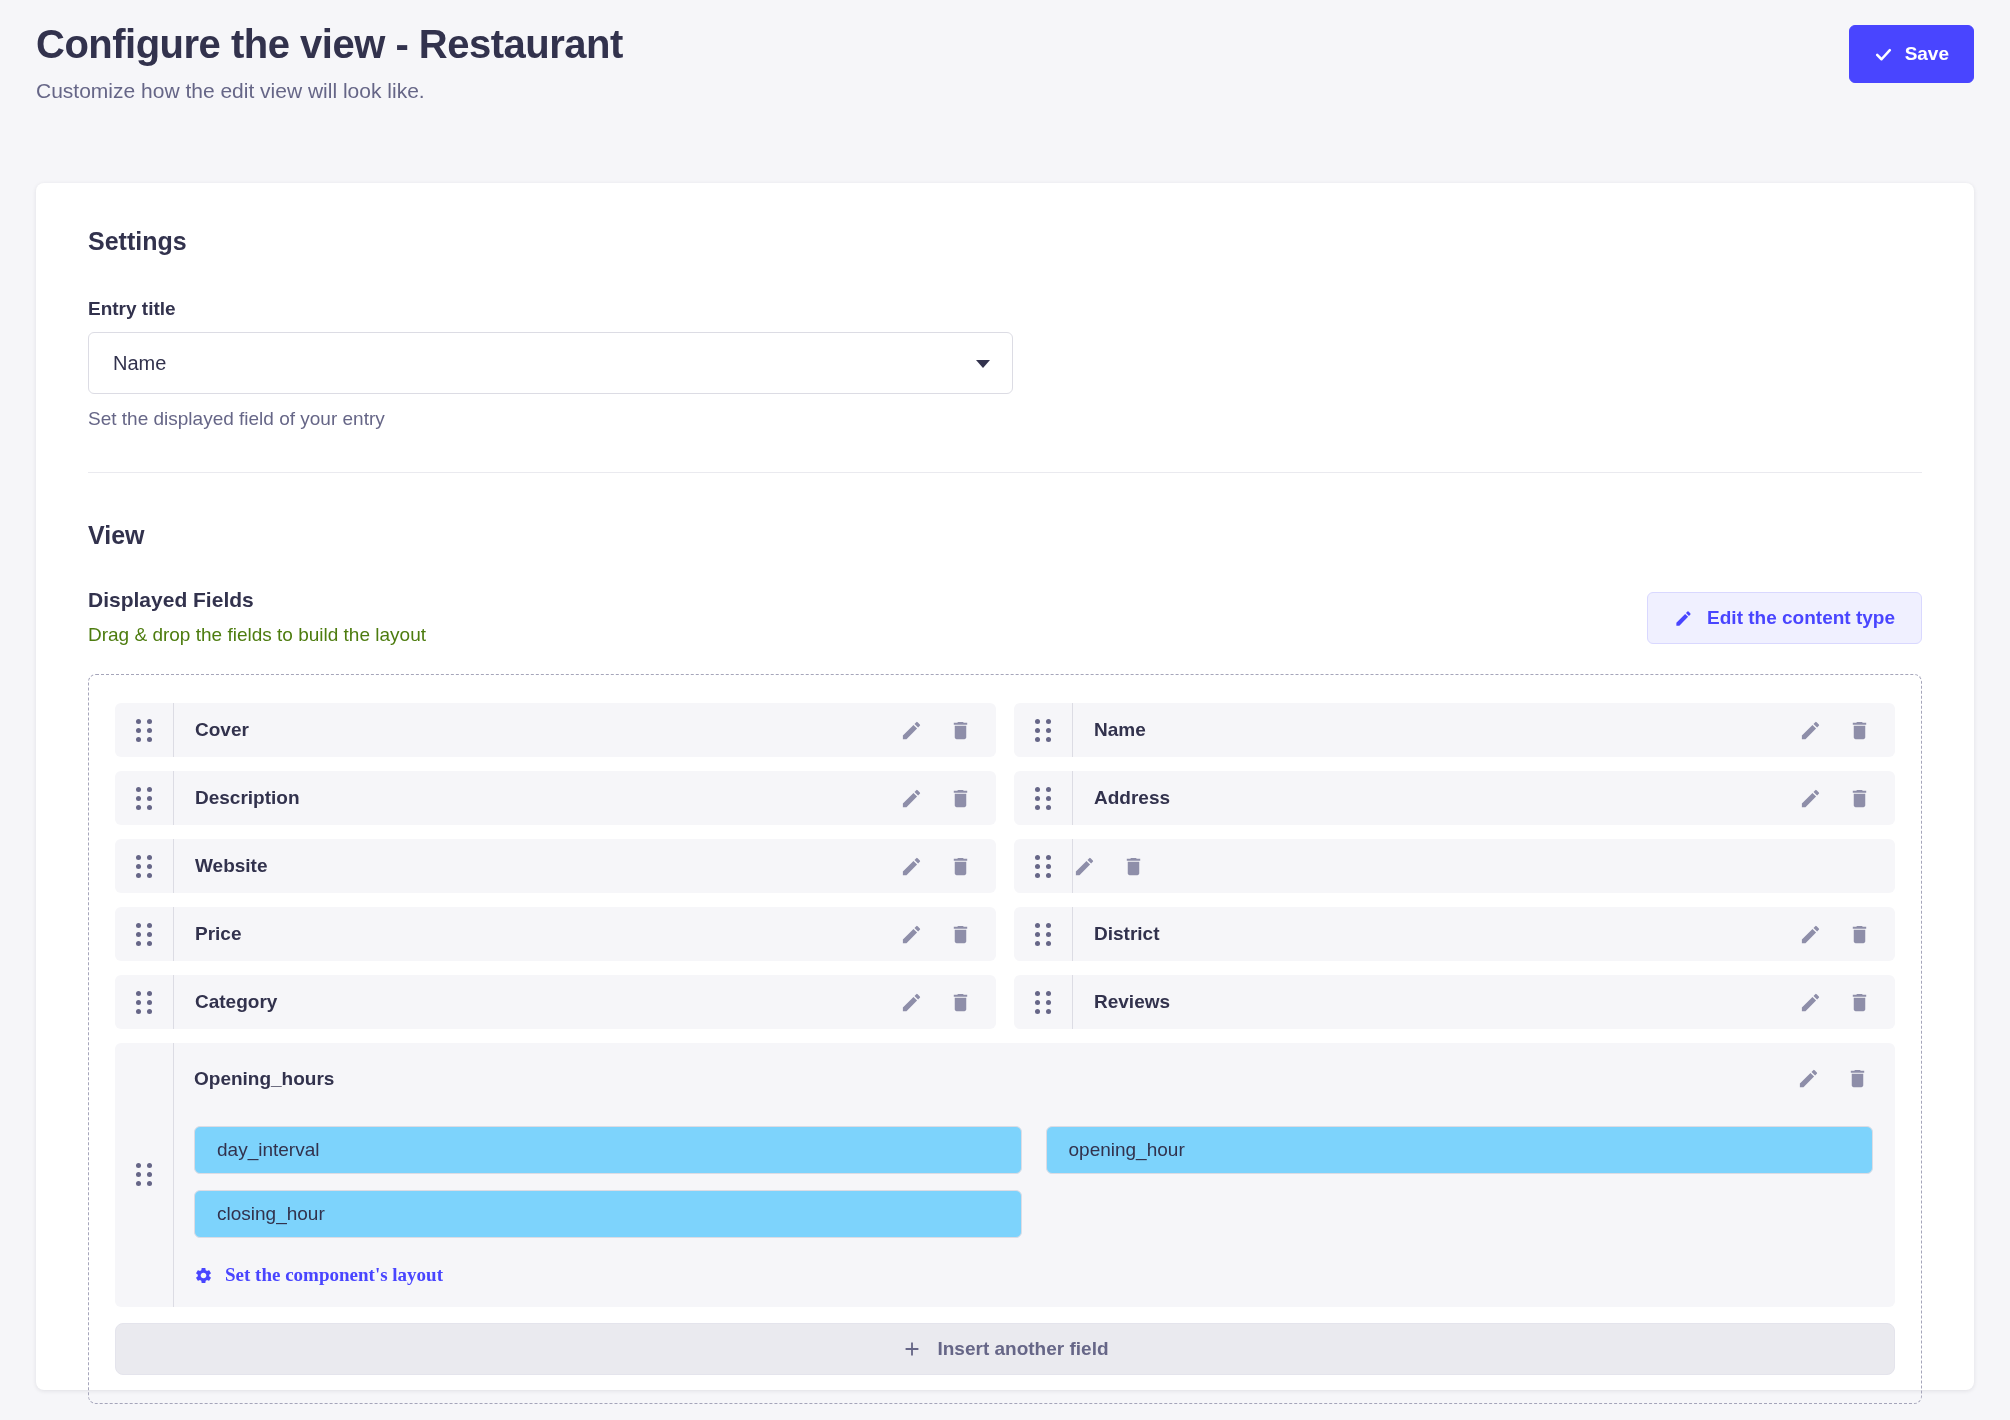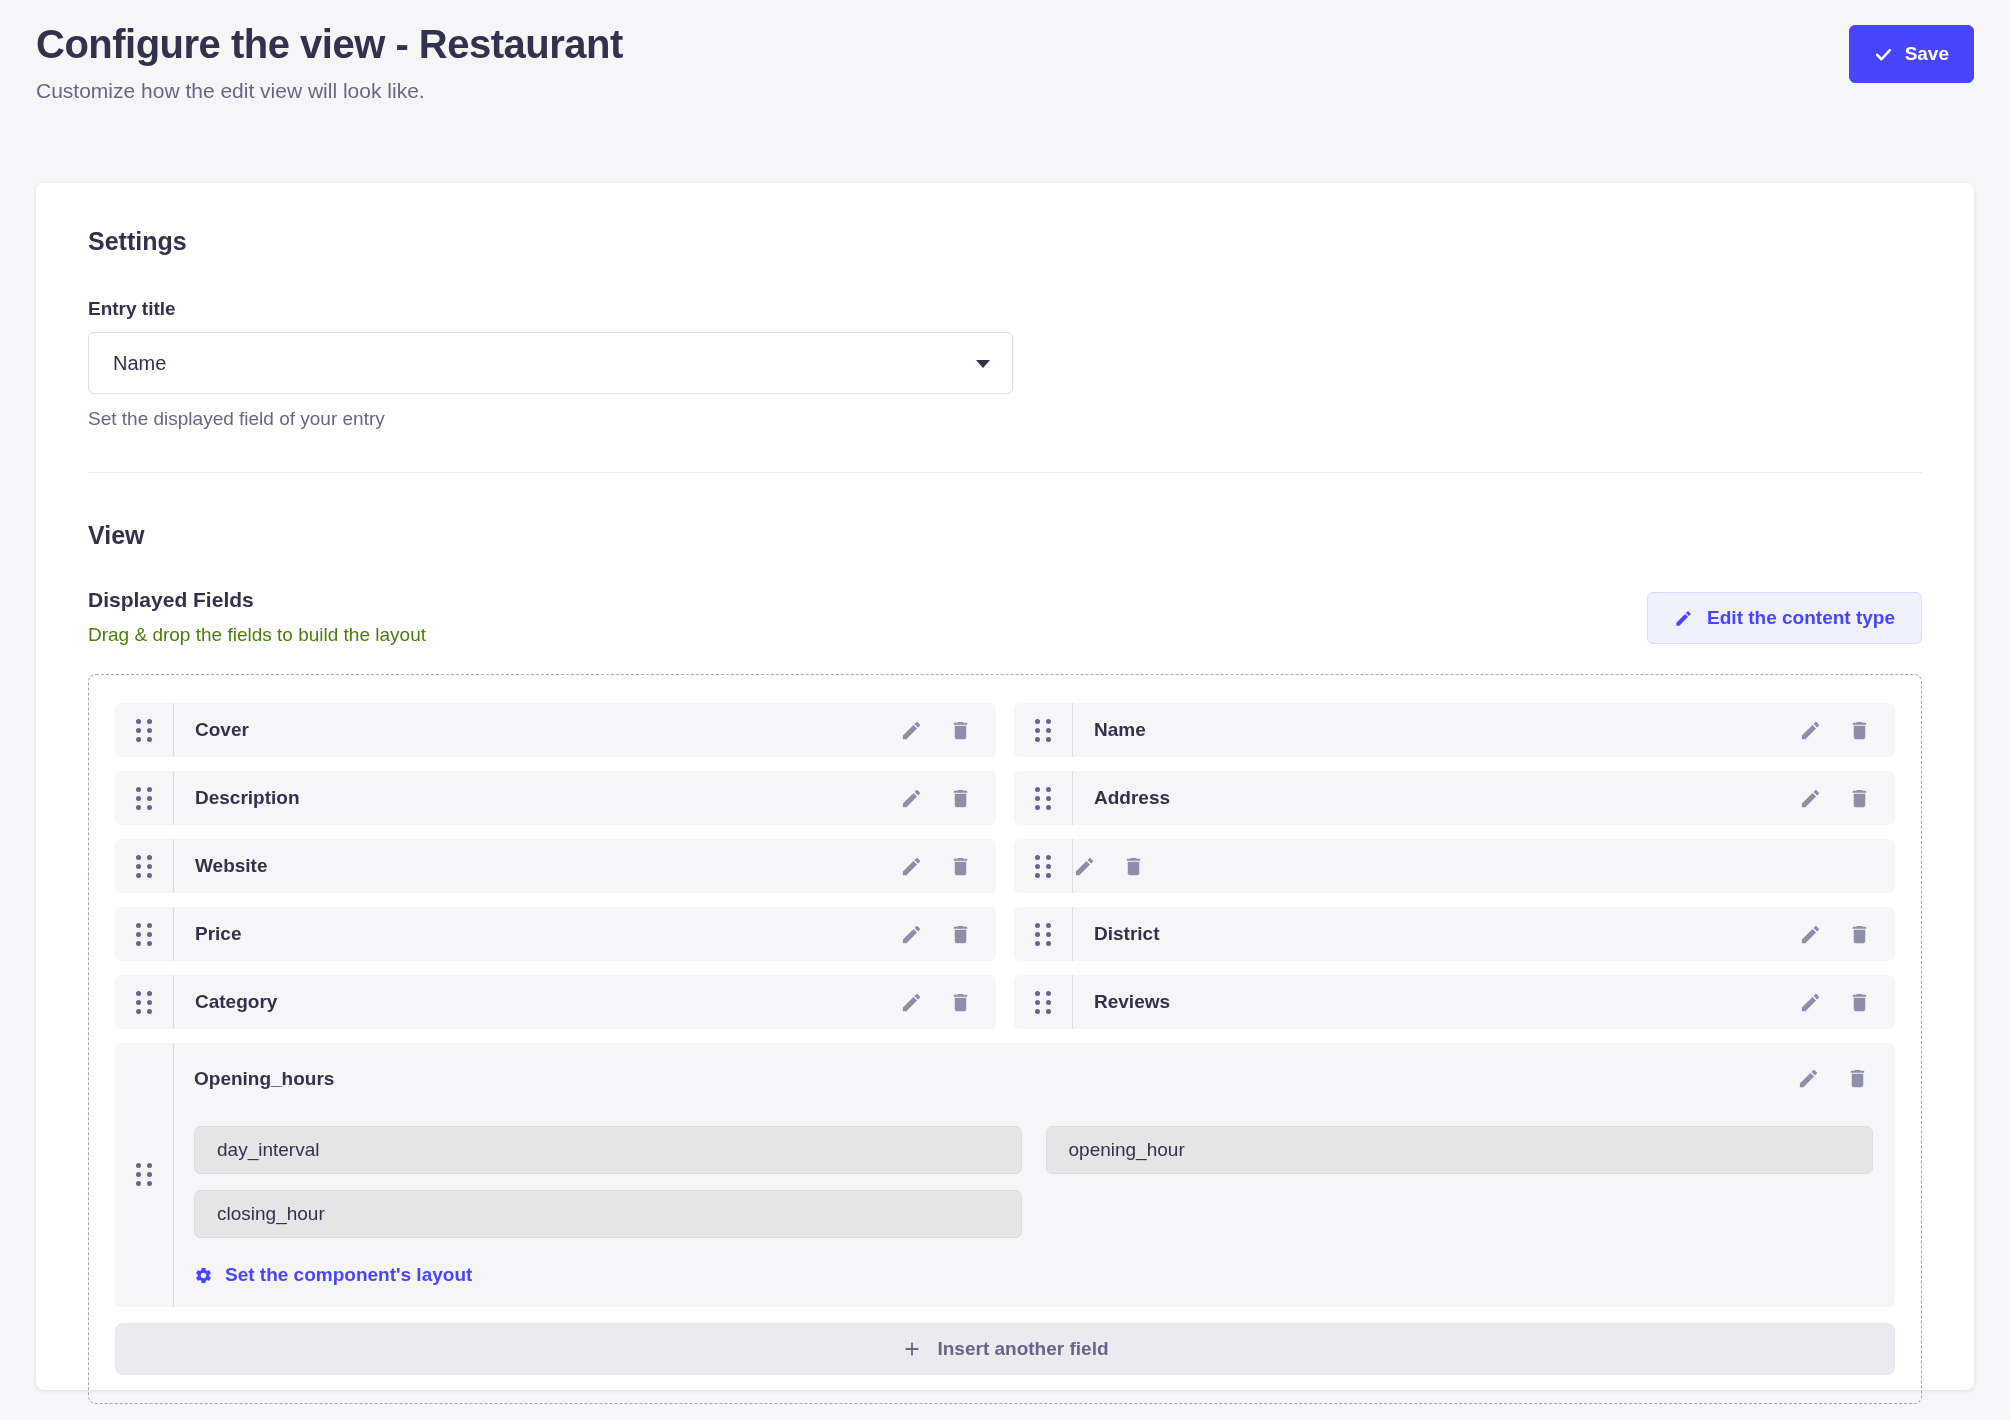--- a/index.html
+++ b/index.html
@@ -93,28 +93,28 @@
   }
   .component-content { flex:1; padding:24px 22px 18px 20px; }
   .component-head { display:flex; align-items:flex-end; justify-content:space-between; }
   .component-title { font-size:19px; font-weight:600; color:#32324d; }
   .component-head .row-actions { padding-right:4px; }
   .subfields-grid {
     margin-top:36px; display:grid; grid-template-columns:1fr 1fr;
     column-gap:24px; row-gap:16px;
   }
   .subfield {
-    height:48px; background:#e5e5e5; border:1px solid #dcdce4; border-radius:6px;
+    height:48px; background:#7dd3fc; border:1px solid #dcdce4; border-radius:6px;
     display:flex; align-items:center; padding-left:22px;
     font-size:19px; color:#32324d; cursor:grab;
   }
   .layout-link {
     margin-top:26px; display:inline-flex; align-items:center; gap:12px;
     color:#4945ff; font-size:19px; font-weight:600; cursor:pointer;
-    background:none; border:none; font-family:Liberation Sans, sans-serif;
+    background:none; border:none; font-family:Liberation Serif, serif;
   }
   .layout-link svg { width:19px; height:19px; }
   
   .insert-btn {
     margin-top:16px; width:100%; height:52px;
     background:#eaeaef; border:1px solid #e4e4ec; border-radius:8px;
     display:flex; align-items:center; justify-content:center; gap:14px;
     font-size:19px; font-weight:600; color:#666687; cursor:pointer;
     font-family:"Liberation Sans", sans-serif;
   }

